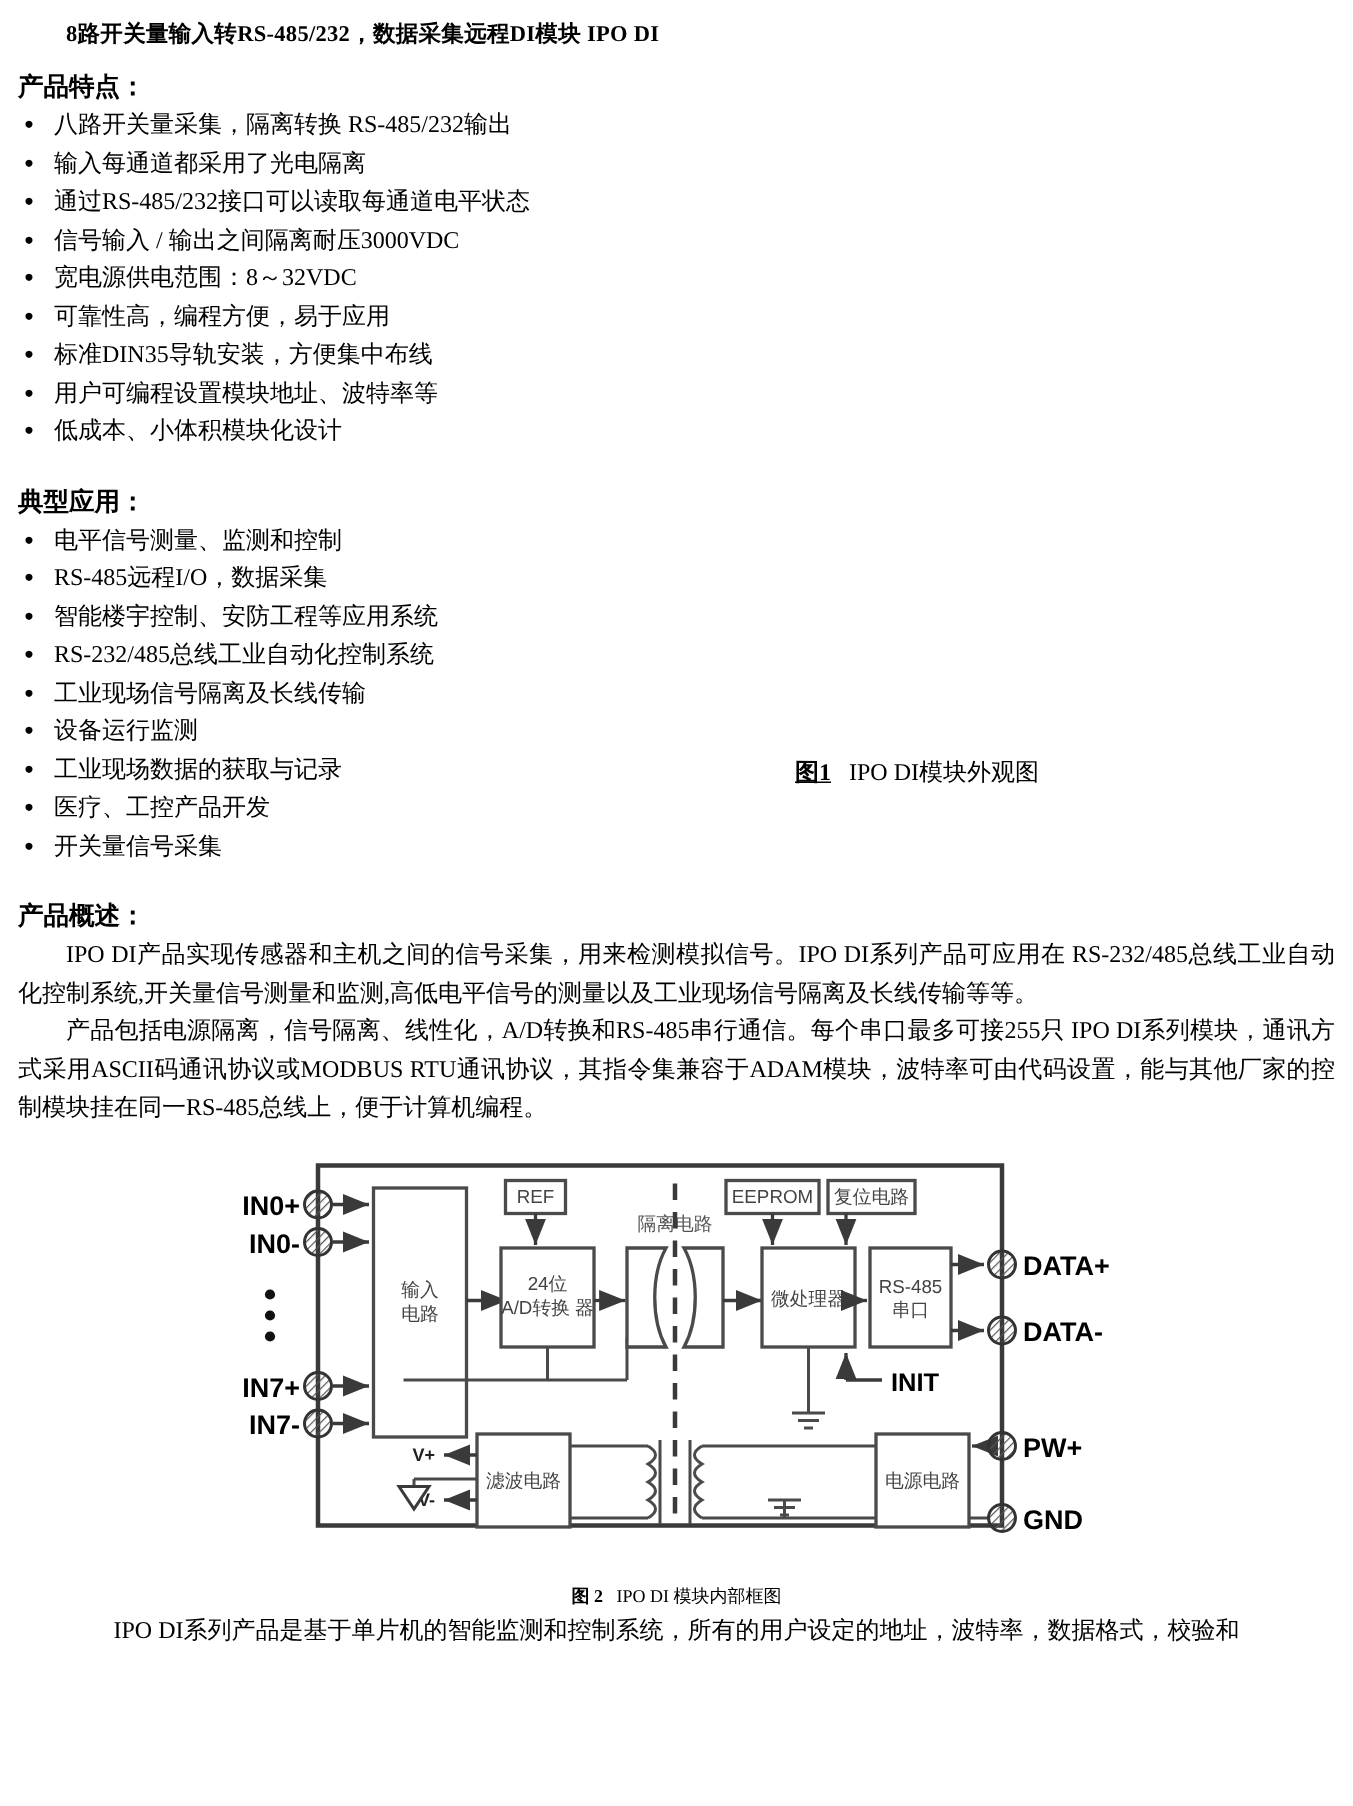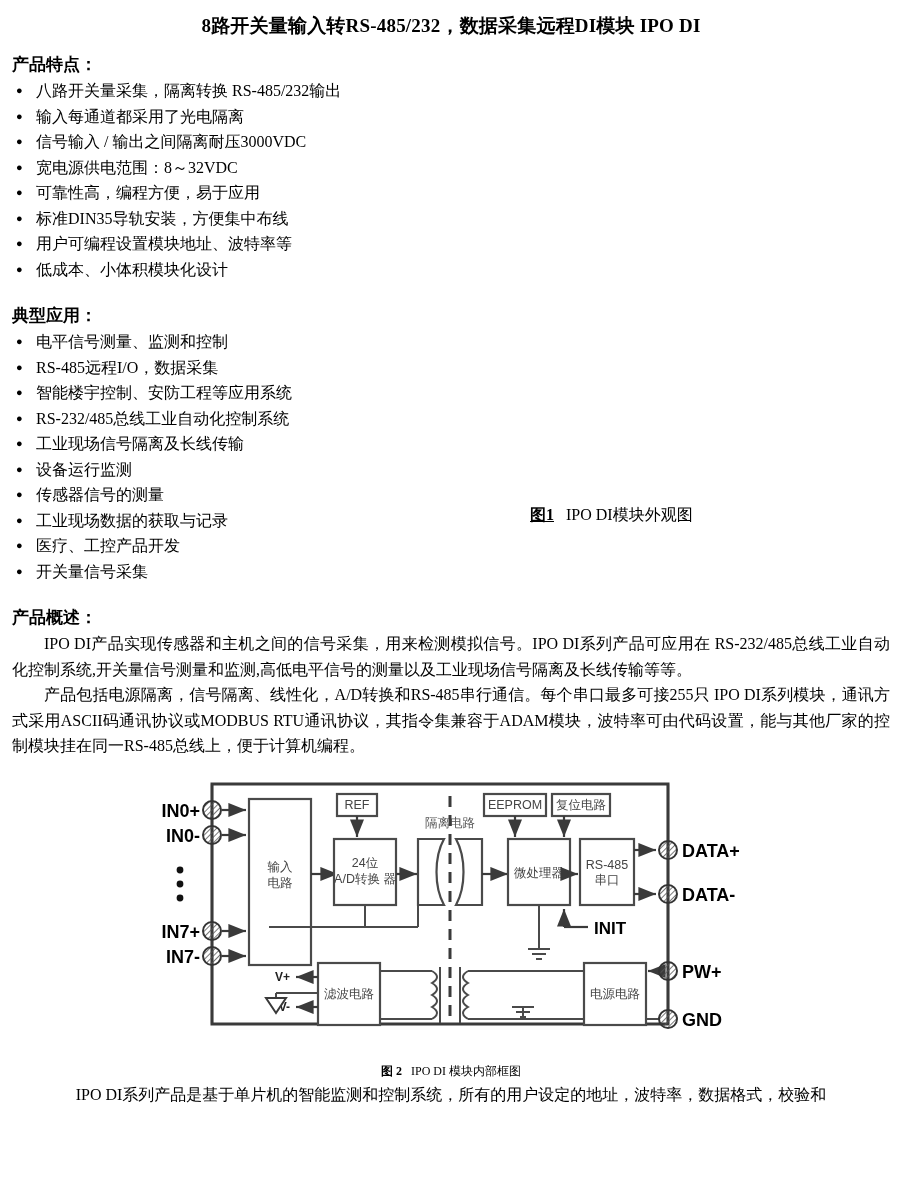--- a/index.html
+++ b/index.html
@@ -8,23 +8,23 @@
     width:902px;height:1204px;
     background:#ffffff;
     font-family:"Liberation Serif","DejaVu Serif",serif;
     color:#000000;
     overflow:hidden;
     position:relative;
   }
   .page{position:relative;width:902px;height:1204px;}
 
   .doc-title{
-    text-align:center;
+    text-align:left;
     font-weight:bold;
-    font-size:19px;
+    font-size:15px;
     letter-spacing:0.2px;
     margin:13px 0 0 0;
     padding:0 44px;
     white-space:nowrap;
   }
 
   .section-head{
     font-weight:bold;
     font-size:17px;
     margin:0 0 2px 12px;
@@ -106,41 +106,41 @@
 
   <h1 class="doc-title">8路开关量输入转RS-485/232，数据采集远程DI模块  IPO DI</h1>
 
   <div class="spacer-sm"></div>
 
   <div>
     <div class="section-head">产品特点：</div>
     <ul class="bullets">
       <li>八路开关量采集，隔离转换 RS-485/232输出</li>
       <li>输入每通道都采用了光电隔离</li>
+      <li>通过RS-485/232接口可以读取每通道电平状态</li>
       <li>信号输入 / 输出之间隔离耐压3000VDC</li>
       <li>宽电源供电范围：8～32VDC</li>
       <li>可靠性高，编程方便，易于应用</li>
       <li>标准DIN35导轨安装，方便集中布线</li>
       <li>用户可编程设置模块地址、波特率等</li>
       <li>低成本、小体积模块化设计</li>
     </ul>
   </div>
 
   <div class="spacer-md"></div>
 
   <div>
     <div class="section-head">典型应用：</div>
     <ul class="bullets">
       <li>电平信号测量、监测和控制</li>
       <li> RS-485远程I/O，数据采集</li>
       <li>智能楼宇控制、安防工程等应用系统</li>
       <li> RS-232/485总线工业自动化控制系统</li>
       <li>工业现场信号隔离及长线传输</li>
       <li>设备运行监测</li>
-      <li>传感器信号的测量</li>
       <li>工业现场数据的获取与记录</li>
       <li>医疗、工控产品开发</li>
       <li>开关量信号采集</li>
     </ul>
   </div>
 
   <div class="fig1-caption">
     <b>图1</b>&nbsp;&nbsp;&nbsp;<span>IPO DI模块外观图</span>
   </div>
 

